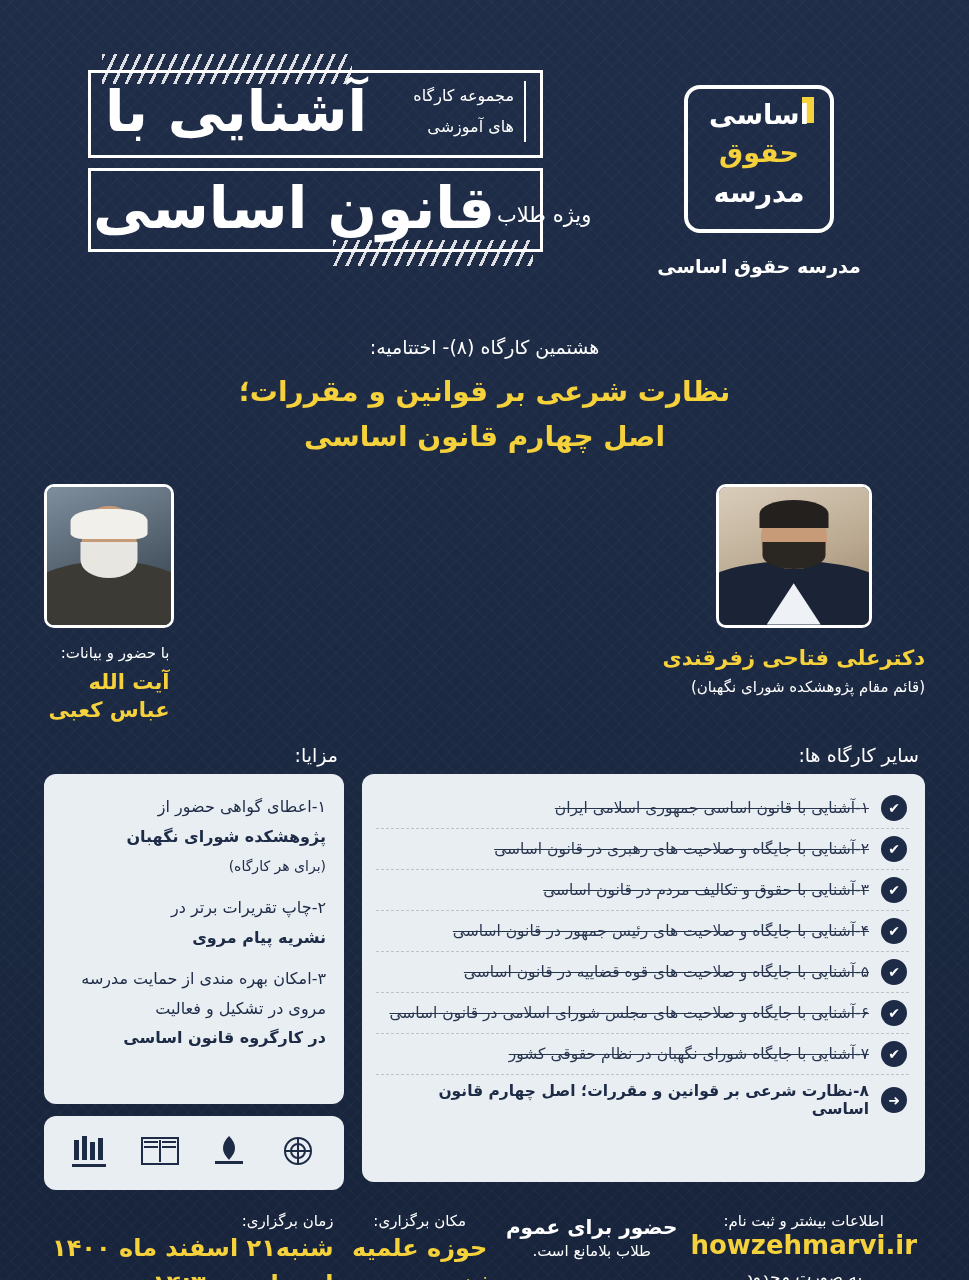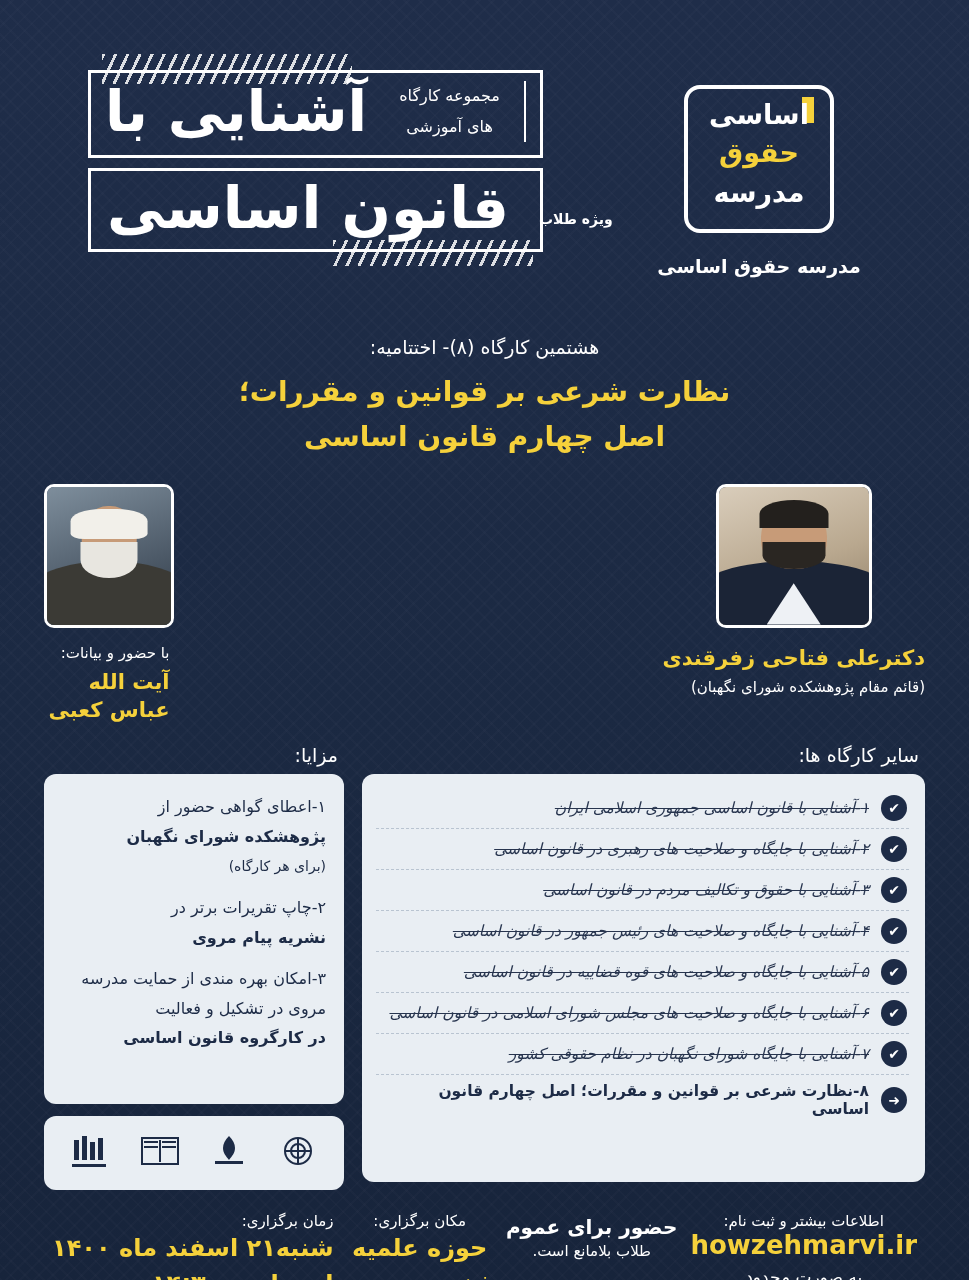--- a/index.html
+++ b/index.html
@@ -47,29 +47,29 @@
   }
   .tf-box{
     border:3px solid #ffffff;box-sizing:border-box;
     padding:6px 14px 10px 14px;margin-bottom:10px;position:relative;
     display:flex;flex-direction:row-reverse;align-items:center;justify-content:flex-start;gap:18px;
   }
   .tf-main{
     font-size:57px;font-weight:bold;color:#ffffff;line-height:1.15;white-space:nowrap;
   }
   .tf-side{
-    font-size:16px;line-height:1.9;color:#ffffff;text-align:center;
+    font-size:16px;line-height:1.9;color:#ffffff;text-align:right;
     border-right:2px solid #ffffff;padding-right:10px;
   }
   .tf-box2{
-    border:3px solid #ffffff;box-sizing:border-box;padding:4px 14px 8px 16px;
-    display:flex;flex-direction:row-reverse;align-items:flex-end;gap:30px;
+    border:3px solid #ffffff;box-sizing:border-box;padding:4px 14px 8px 2px;
+    display:flex;flex-direction:row-reverse;align-items:flex-end;gap:2px;
   }
   .tf-main2{font-size:58px;font-weight:bold;color:#ffffff;line-height:1.15;white-space:nowrap;}
-  .tf-sub{font-size:14px;color:#ffffff;padding-bottom:14px;white-space:nowrap;font-weight:bold;}
+  .tf-sub{font-size:21px;color:#ffffff;padding-bottom:14px;white-space:nowrap;}
   .hatch{
     position:absolute;top:-16px;left:14px;width:250px;height:30px;
     background:repeating-linear-gradient(115deg,#ffffff 0 3px,transparent 3px 11px);
     opacity:.85;
   }
   .hatch2{
     position:absolute;bottom:-14px;right:10px;width:200px;height:26px;
     background:repeating-linear-gradient(115deg,#ffffff 0 3px,transparent 3px 11px);
     opacity:.85;
   }
@@ -119,21 +119,21 @@
   .wlist li{
     display:flex;flex-direction:row;align-items:center;gap:12px;
     padding:7px 2px;border-bottom:1px dashed #b9c4d1;
   }
   .wlist li:last-child{border-bottom:none;}
   .bul{
     flex:none;width:26px;height:26px;border-radius:50%;background:#1d2b46;color:#ffffff;
     display:flex;align-items:center;justify-content:center;font-size:14px;
   }
   .wtext{font-size:15.5px;color:#1d2b46;text-align:right;flex:1;letter-spacing:0.5px;}
-  .wtext.strike{text-decoration:line-through;text-decoration-color:#1d2b46;opacity:.95;font-style:italic;}
+  .wtext.strike{text-decoration:line-through;text-decoration-color:#1d2b46;opacity:.95;}
   .wtext.active{font-weight:bold;}
   .benefits{font-size:16px;line-height:1.85;text-align:right;color:#1d2b46;}
   .benefits p{margin:0 0 12px 0;}
   .benefits b{font-weight:bold;}
   .small{font-size:14px;}
   .sponsors{
     background:#e9eef3;border-radius:12px;margin-top:12px;height:74px;
     display:flex;flex-direction:row-reverse;align-items:center;justify-content:space-around;
     padding:0 12px;box-sizing:border-box;
   }

